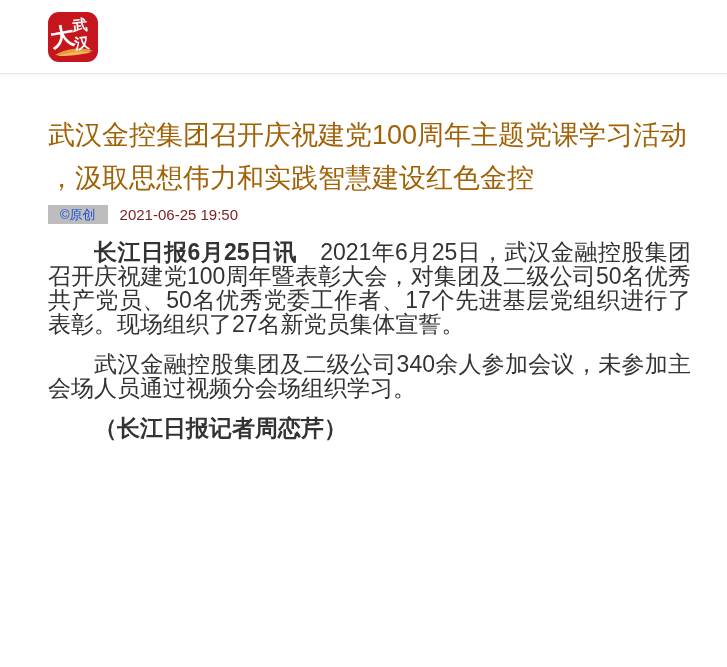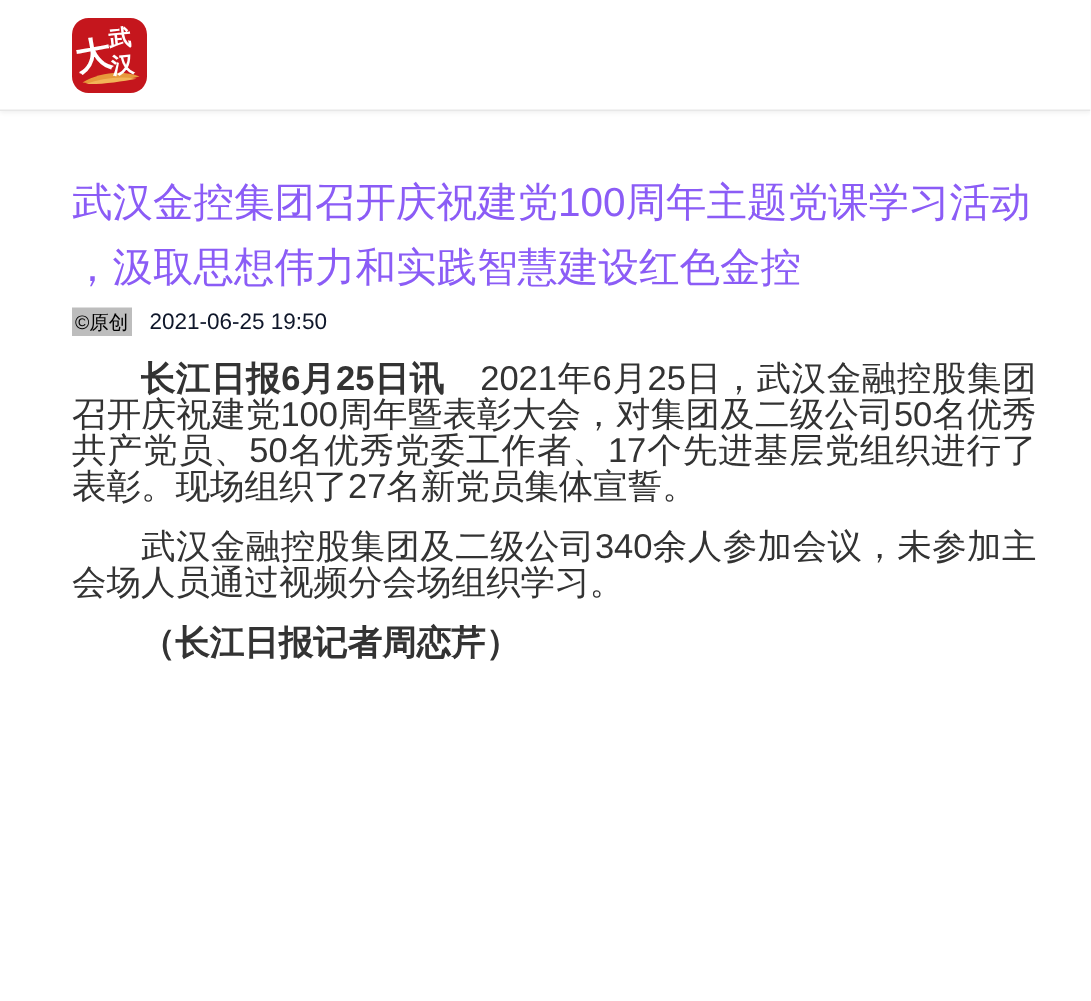--- a/index.html
+++ b/index.html
@@ -16,41 +16,41 @@
     box-shadow: 0 1px 3px rgba(0,0,0,0.06);
     background: #ffffff;
   }
   .logo-svg { width: 50px; height: 50px; display: block; cursor: pointer; }
   .article {
     padding: 40px 36px 0 48px;
   }
   .article-title {
     font-size: 27px;
     font-weight: 400;
-    color: #8b5cf6;
+    color: #a16207;
     line-height: 43px;
     margin-bottom: 4px;
   }
   .article-title .title-line { display: block; }
   .meta-row {
     display: flex;
     align-items: center;
     height: 20px;
     margin-bottom: 16px;
   }
   .original-badge {
     background: #bdbdbd;
-    color: #000000;
+    color: #1d4ed8;
     font-size: 13px;
     line-height: 19px;
-    padding: 0 2px;
+    padding: 0 12px;
     display: inline-block;
   }
   .publish-timestamp {
-    color: #0f172a;
+    color: #7f1d1d;
     font-size: 15px;
     margin-left: 12px;
   }
   .article-body p {
     font-size: 23px;
     line-height: 24px;
     color: #333333;
     text-indent: 2em;
     margin-bottom: 16px;
     text-align: justify;

